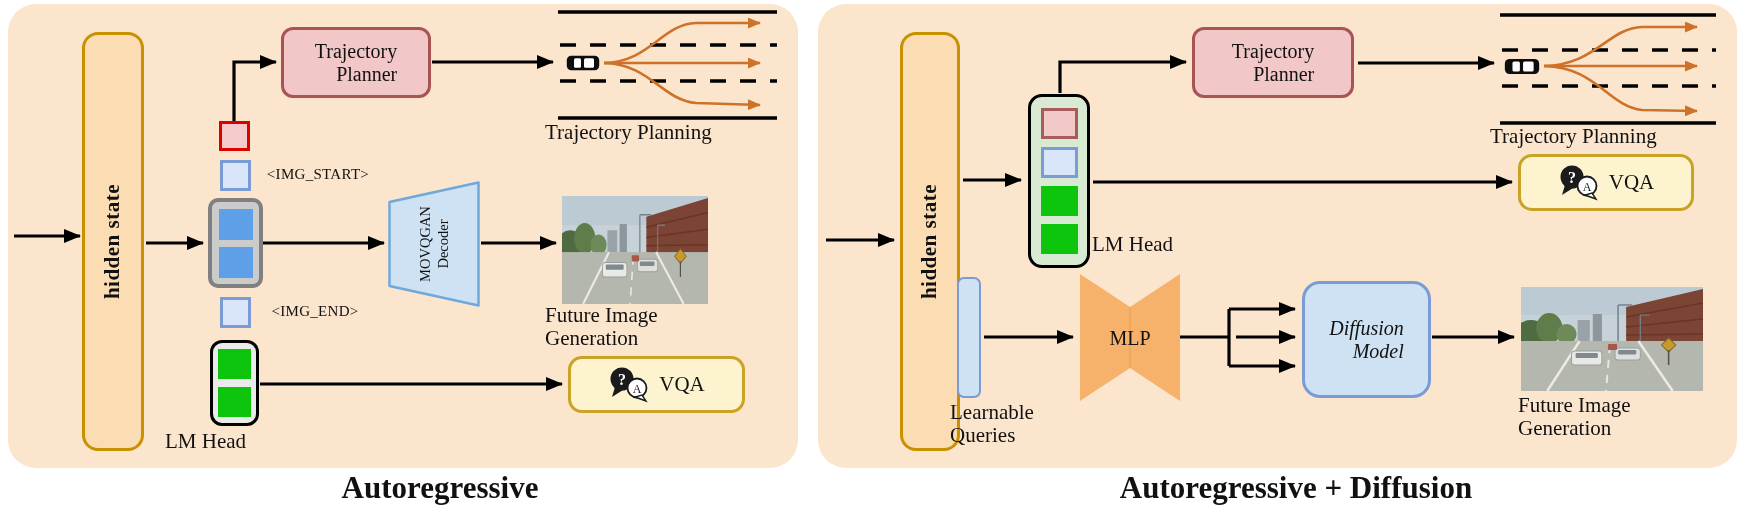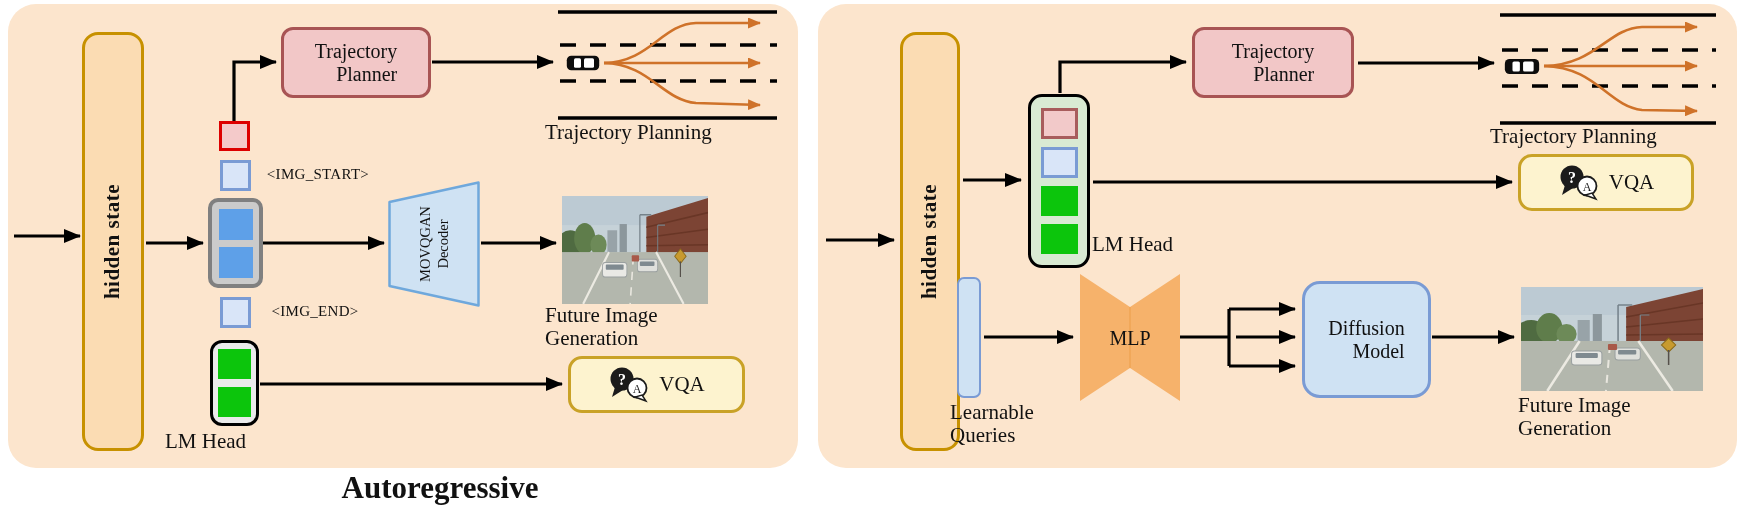--- a/index.html
+++ b/index.html
@@ -9,21 +9,21 @@
   svg.overlay{position:absolute;left:0;top:0;z-index:3;pointer-events:none;}
   .box{position:absolute;display:flex;align-items:center;justify-content:center;
        box-sizing:border-box;z-index:4;}
   .box span{white-space:pre-line;text-align:right;line-height:1.12;}
   .lbl{position:absolute;z-index:4;white-space:pre-line;line-height:1.1;}
   .hiddenstate{background:#fbdcb3;border:3px solid #c79100;border-radius:16px;
        font-weight:bold;font-size:21px;}
   .hiddenstate span{writing-mode:vertical-rl;transform:rotate(180deg);letter-spacing:.5px;}
   .planner{background:#f2c7c7;border:3px solid #a85454;border-radius:12px;font-size:20px;}
   .vqabox{background:#fdf3cf;border:3px solid #c9a227;border-radius:14px;font-size:21px;gap:9px;}
-  .diffbox{background:#cfe2f3;border:3px solid #7a9bd4;border-radius:18px;font-size:20px;}
+  .diffbox{background:#cfe2f3;border:3px solid #7a9bd4;border-radius:18px;font-size:20px;font-style:italic;}
   .token{position:absolute;box-sizing:border-box;z-index:4;}
   .tok-red{background:#f4caca;border:3px solid #dd0000;}
   .tok-blue{background:#d9e5f8;border:3px solid #7a9bd4;}
   .stack{position:absolute;display:flex;flex-direction:column;align-items:center;
        justify-content:center;box-sizing:border-box;z-index:4;}
   .graybox{background:#cbcbcb;border:4px solid #808080;border-radius:10px;gap:7px;}
   .lmleft{background:#ebebeb;border:3.5px solid #000;border-radius:12px;gap:8px;}
   .lmright{background:#d9ead3;border:3.5px solid #000;border-radius:14px;gap:8px;}
   .sq{width:34px;height:31px;box-sizing:border-box;}
   .sq-blue{background:#5ea0e8;}
@@ -235,14 +235,15 @@
 
 
   <div class="box diffbox" style="left:1302px;top:281px;width:129px;height:117px">
     <span>Diffusion
 Model</span>
   </div>
 
   <div class="lbl" style="left:1518px;top:394px;width:190px;font-size:21px">Future Image
 Generation</div>
 
+  <div class="caption" style="left:1066px;top:470px;width:460px">Autoregressive + Diffusion</div>
 
 </div>
 
 </body></html>

